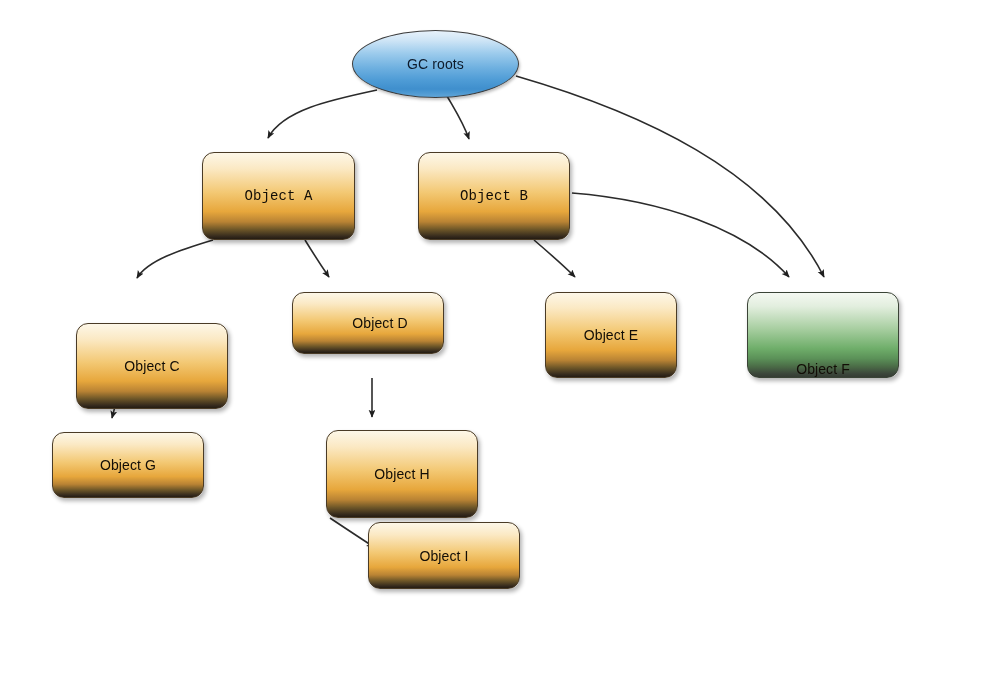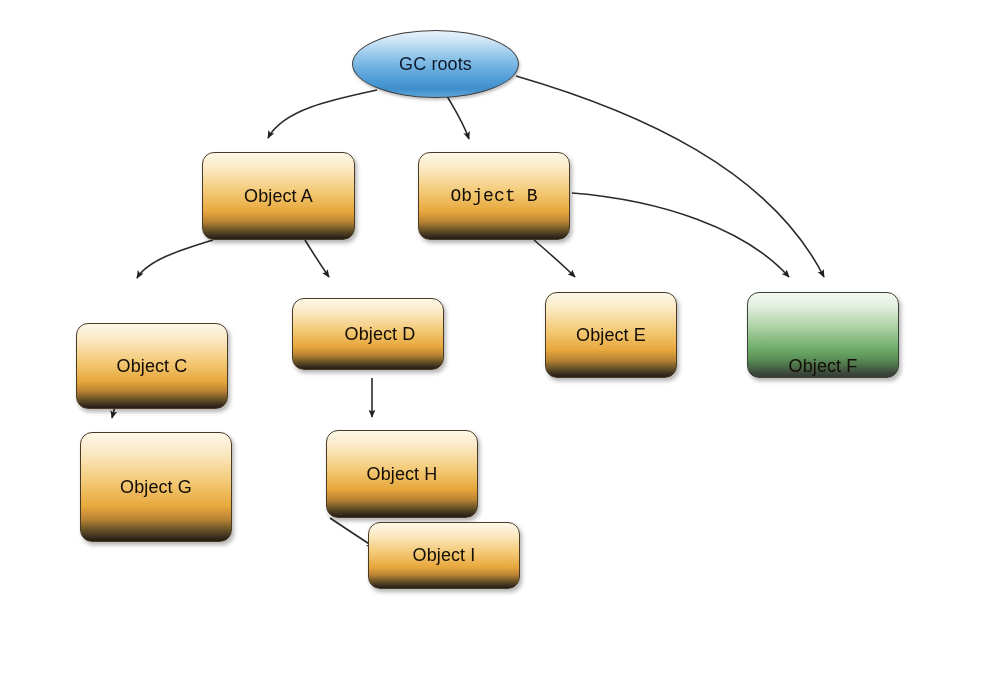--- a/index.html
+++ b/index.html
@@ -25,21 +25,21 @@
     height: 675px;
     pointer-events: none;
   }
   .node {
     position: absolute;
     box-sizing: border-box;
     display: flex;
     align-items: center;
     justify-content: center;
     color: #120d06;
-    font-size: 18px;
+    font-size: 14px;
     font-family: "Liberation Sans", sans-serif;
     letter-spacing: 0.1px;
     white-space: nowrap;
   }
   .node.box {
     border-radius: 12px;
     border: 1px solid #4a3b26;
     background: linear-gradient(to bottom,
         #fdf7e8 0%,
         #fbe9c4 18%,
@@ -101,39 +101,39 @@
         <path d="M 122 378 C 118 396, 114 410, 112 418" marker-end="url(#arrowhead)" stroke="#2b2b2b"></path>
         <path d="M 372 378 C 372 394, 372 404, 372 417" marker-end="url(#arrowhead)" stroke="#2b2b2b"></path>
         <path d="M 330 518 C 345 528, 360 538, 374 547" marker-end="url(#arrowhead)" stroke="#2b2b2b"></path>
       </g>
   </svg>
 
   <div id="node-layer">
       <div class="node ellipse" style="left: 352px; top: 30px; width: 167px; height: 68px;">
         <span>GC roots</span>
       </div>
-      <div class="node box" style="left: 202px; top: 152px; width: 153px; height: 88px;">
+      <div class="node box" style="left: 202px; top: 152px; width: 153px; height: 88px; font-family: Liberation Mono, monospace;">
         <span>Object A</span>
       </div>
       <div class="node box" style="left: 418px; top: 152px; width: 152px; height: 88px; font-family: Liberation Mono, monospace;">
         <span>Object B</span>
       </div>
       <div class="node box" style="left: 76px; top: 292px; width: 152px; height: 86px; margin-top: 31px;">
         <span>Object C</span>
       </div>
-      <div class="node box" style="left: 292px; top: 298px; width: 152px; height: 72px; padding-left: 24px;">
+      <div class="node box" style="left: 292px; top: 292px; width: 152px; height: 62px; padding-left: 24px;">
         <span>Object D</span>
       </div>
       <div class="node box" style="left: 545px; top: 292px; width: 132px; height: 86px;">
         <span>Object E</span>
       </div>
       <div class="node box green" style="left: 747px; top: 292px; width: 152px; height: 86px; align-items: flex-end;">
         <span>Object F</span>
       </div>
-      <div class="node box" style="left: 52px; top: 432px; width: 152px; height: 110px; margin-left: 28px;">
+      <div class="node box" style="left: 52px; top: 432px; width: 152px; height: 66px;">
         <span>Object G</span>
       </div>
       <div class="node box" style="left: 298px; top: 430px; width: 152px; height: 88px; margin-left: 28px;">
         <span>Object H</span>
       </div>
       <div class="node box" style="left: 368px; top: 522px; width: 152px; height: 67px;">
         <span>Object I</span>
       </div>
     </div>
 

